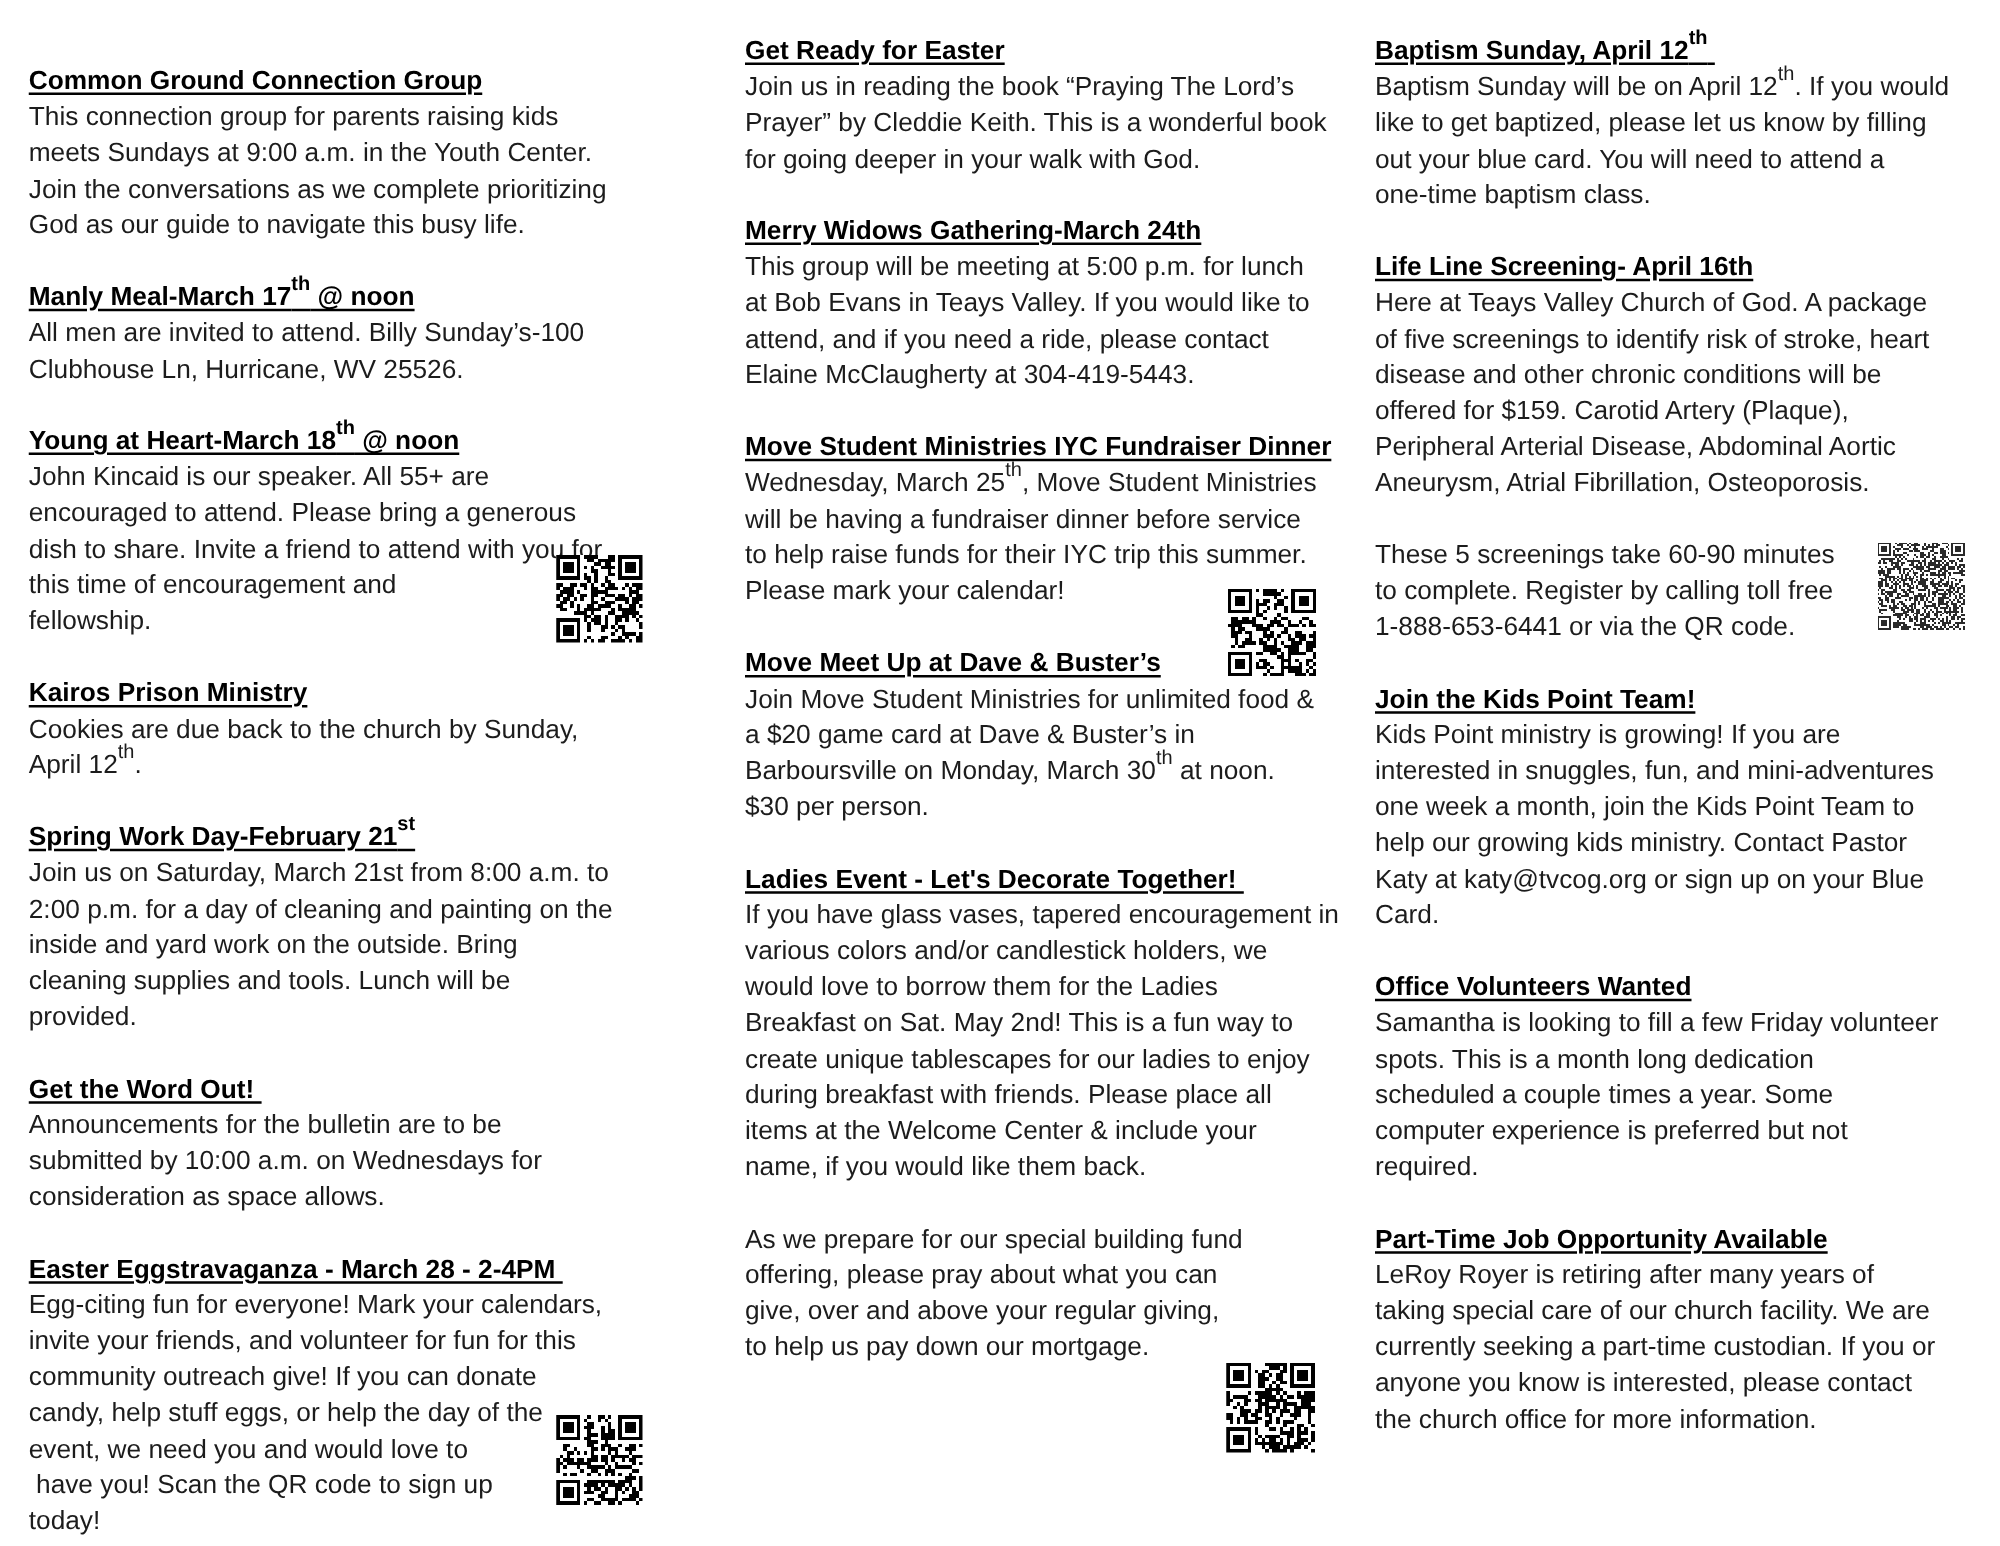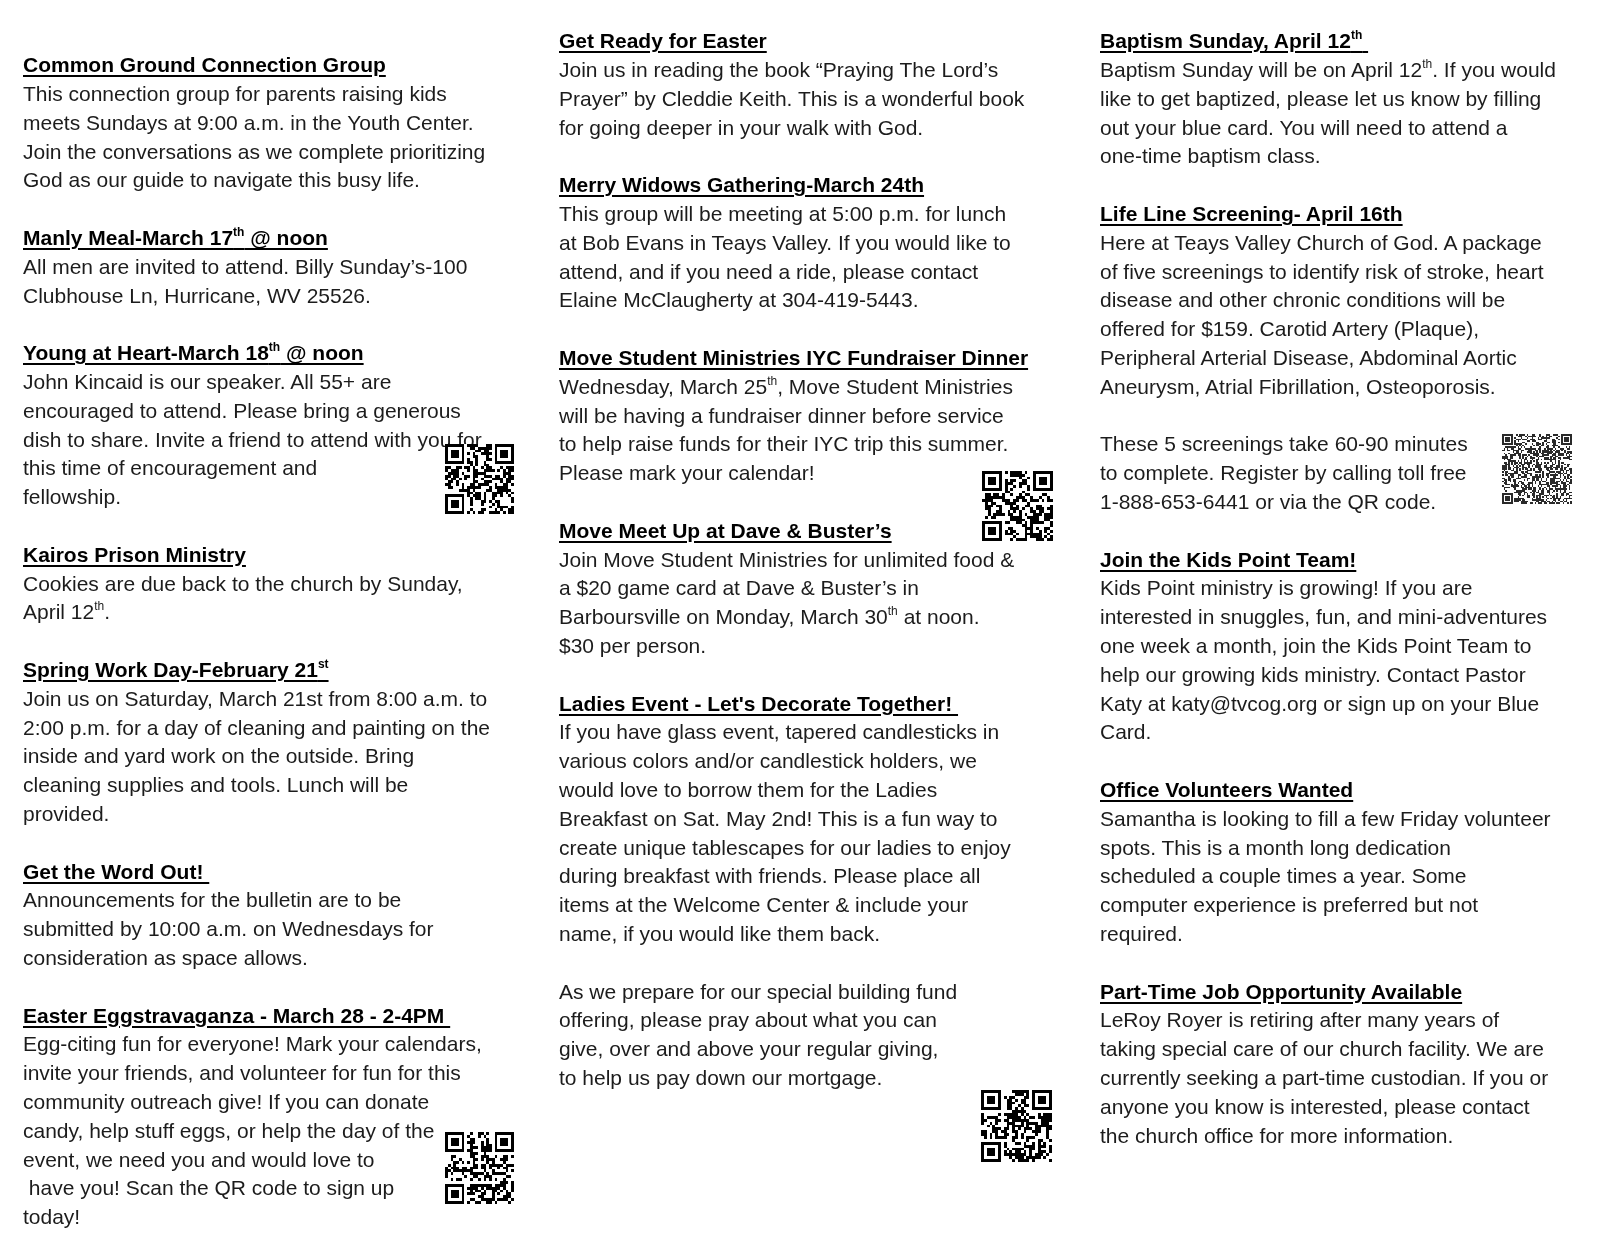--- a/index.html
+++ b/index.html
@@ -3,34 +3,34 @@
 <meta charset="utf-8">
 <style>
   html, body { margin:0; padding:0; background:#ffffff; }
   body {
     width:1600px; height:1237px; position:relative; overflow:hidden;
     font-family:"Liberation Sans", "DejaVu Sans", sans-serif;
     color:#1c1c1c;
   }
   .col { position:absolute; top:27.3px; }
   .col-1 { left:23px; width:500px;margin-top:24px; }
-  .col-2 { left:559px; width:500px; }
+  .col-2 { left:596px; width:500px; }
   .col-3 { left:1100px; width:500px; }
   .sec + .sec { margin-top:28.8px; }
   .line {
     height:28.8px; line-height:28.8px; font-size:21px;
     white-space:pre; overflow:visible;
   }
   .title {
     font-weight:bold; color:#000;
     text-decoration:underline; text-decoration-thickness:1.5px;
     text-underline-offset:3px;
   }
   sup {
-    font-size:12px; line-height:0; vertical-align:baseline;
+    font-size:16px; line-height:0; vertical-align:baseline;
     position:relative; top:-0.75em;
   }
   .title sup { font-weight:bold; }
   .qr { position:absolute; background:#fff; }
   .qr svg { display:block; width:100%; height:100%; }
   .qr-1 { left:445px; top:444px; width:69px; height:70px; }
   .qr-2 { left:445px; top:1132px; width:69px; height:72px; }
   .qr-3 { left:982px; top:471px; width:71px; height:70px; }
   .qr-4 { left:981px; top:1090px; width:71px; height:72px; }
   .qr-5 { left:1502px; top:434px; width:70px; height:70px; }
@@ -125,21 +125,21 @@
   <section class="sec">
     <div class="line title">Move Meet Up at Dave &amp; Buster’s</div>
     <div class="line">Join Move Student Ministries for unlimited food &amp;</div>
     <div class="line">a $20 game card at Dave &amp; Buster’s in</div>
     <div class="line"><span>Barboursville on Monday, March 30</span><sup>th</sup><span> at noon.</span></div>
     <div class="line">$30 per person.</div>
   </section>
 
   <section class="sec">
     <div class="line title">Ladies Event - Let's Decorate Together! </div>
-    <div class="line">If you have glass event, tapered candlesticks in</div>
+    <div class="line">If you have glass vases, tapered encouragement in</div>
     <div class="line">various colors and/or candlestick holders, we</div>
     <div class="line">would love to borrow them for the Ladies</div>
     <div class="line">Breakfast on Sat. May 2nd! This is a fun way to</div>
     <div class="line">create unique tablescapes for our ladies to enjoy</div>
     <div class="line">during breakfast with friends. Please place all</div>
     <div class="line">items at the Welcome Center &amp; include your</div>
     <div class="line">name, if you would like them back.</div>
   </section>
 
   <section class="sec">

